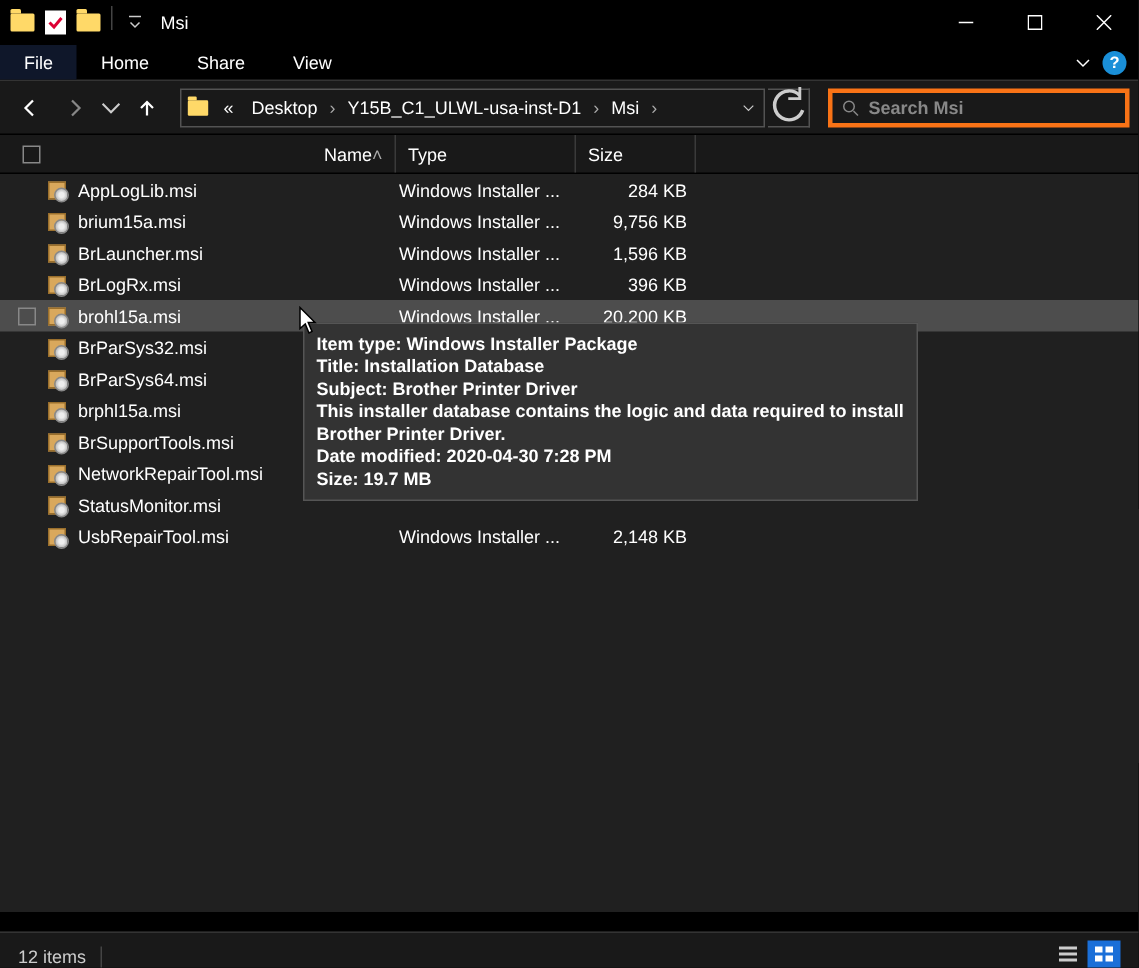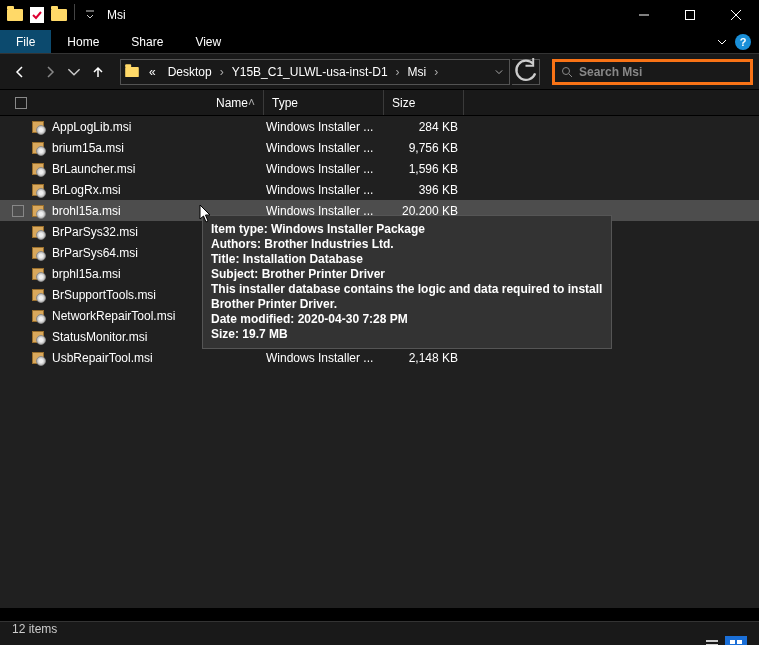--- a/index.html
+++ b/index.html
@@ -12,21 +12,21 @@
 .folder-glyph::before { content: ""; position: absolute; top: -3px; left: 0; width: 7px; height: 3px; background: #ffd968; border-radius: 1px 1px 0 0; }
 .check-doc { width: 14px; height: 16px; background: #fff; position: relative; display: flex; align-items: center; justify-content: center; }
 .check-doc svg { width: 10px; height: 10px; }
 .tb-sep { width: 1px; height: 16px; background: #444; margin: 0 4px; }
 .titlebar .title { margin-left: 6px; font-size: 12px; color: #fff; }
 .titlebar .win-controls { margin-left: auto; display: flex; }
 .win-btn { width: 46px; height: 30px; display: flex; align-items: center; justify-content: center; color: #fff; }
 .win-btn svg { width: 10px; height: 10px; }
 
 .ribbon-tabs { height: 24px; background: #000; display: flex; align-items: stretch; border-bottom: 1px solid #333; position: relative; }
-.tab-file { background: #0c4a6e; color: #fff; padding: 0 16px; display: flex; align-items: center; font-size: 12px; }
+.tab-file { background: #0f172a; color: #fff; padding: 0 16px; display: flex; align-items: center; font-size: 12px; }
 .tab { color: #fff; padding: 0 16px; display: flex; align-items: center; font-size: 12px; }
 .ribbon-right { margin-left: auto; display: flex; align-items: center; gap: 8px; padding-right: 8px; }
 .caret-down { width: 10px; height: 10px; }
 .help-circle { width: 16px; height: 16px; border-radius: 50%; background: #1a8fd8; color: #fff; display: flex; align-items: center; justify-content: center; font-size: 11px; font-weight: bold; }
 
 .navbar { height: 36px; background: #191919; display: flex; align-items: center; padding: 0 6px; gap: 2px; border-bottom: 1px solid #000; }
 .nav-btn { width: 28px; height: 28px; display: flex; align-items: center; justify-content: center; color: #ccc; }
 .nav-btn svg { width: 14px; height: 14px; }
 .addrbar { flex: 0 0 auto; width: 390px; height: 26px; background: #191919; border: 1px solid #535353; display: flex; align-items: center; margin-left: 6px; }
 .addr-icon { width: 22px; display: flex; align-items: center; justify-content: center; }
@@ -54,21 +54,21 @@
 .row .cell-type { width: 120px; overflow: hidden; white-space: nowrap; }
 .row .cell-size { width: 72px; text-align: right; }
 .msi-icon { width: 16px; height: 16px; position: relative; }
 .msi-icon .box { width: 12px; height: 12px; background: #d9a85c; border: 1px solid #9a6f2c; position: absolute; top: 2px; left: 2px; }
 .msi-icon .disc { width: 10px; height: 10px; border-radius: 50%; background: radial-gradient(circle, #eee 30%, #bbb 70%); position: absolute; bottom: 0; right: 0; border: 1px solid #888; }
 
 .tooltip { position: absolute; left: 202px; top: 99px; width: 410px; background: #333; border: 1px solid #555; padding: 6px 8px; color: #fff; font-size: 12px; line-height: 15px; z-index: 10; font-weight: bold; }
 
 .cursor { position: absolute; left: 199px; top: 88px; z-index: 20; }
 
-.statusbar { height: 24px; background: #191919; border-top: 1px solid #333; display: flex; align-items: flex-start; padding: 0 12px; color: #ccc; font-size: 12px; position: absolute; bottom: 0; left: 0; right: 0; flex-direction: column; }
+.statusbar { height: 24px; background: #191919; border-top: 1px solid #333; display: flex; align-items: flex-end; padding: 0 12px; color: #ccc; font-size: 12px; position: absolute; bottom: 0; left: 0; right: 0; }
 .statusbar .sep { width: 1px; height: 14px; background: #444; margin: 0 10px; }
 .view-toggles { margin-left: auto; display: flex; gap: 2px; }
 .view-btn { width: 22px; height: 18px; display: flex; align-items: center; justify-content: center; }
 .view-btn.active { background: #1a6fd8; }
 </style>
 </head>
 <body>
 
 <div class="titlebar">
   <div class="icons">
@@ -335,21 +335,20 @@
           <span class="disc"></span>
         </span>
         <span>UsbRepairTool.msi</span>
       </div>
       <div class="cell-type">Windows Installer ...</div>
       <div class="cell-size">2,148 KB</div>
     </div>
 
 <div class="tooltip">
     <div>Item type: Windows Installer Package</div>
-    <div>Authors: Brother Industries Ltd.</div>
     <div>Title: Installation Database</div>
     <div>Subject: Brother Printer Driver</div>
     <div>This installer database contains the logic and data required to install Brother Printer Driver.</div>
     <div>Date modified: 2020-04-30 7:28 PM</div>
     <div>Size: 19.7 MB</div>
   </div>
     <svg class="cursor" width="16" height="20" viewBox="0 0 16 20">
     <path d="M1 1 L1 15 L4.5 12 L7 18 L9 17 L6.5 11 L11 11 Z" fill="#fff" stroke="#000" stroke-width="1"></path>
   </svg>
   </div>

